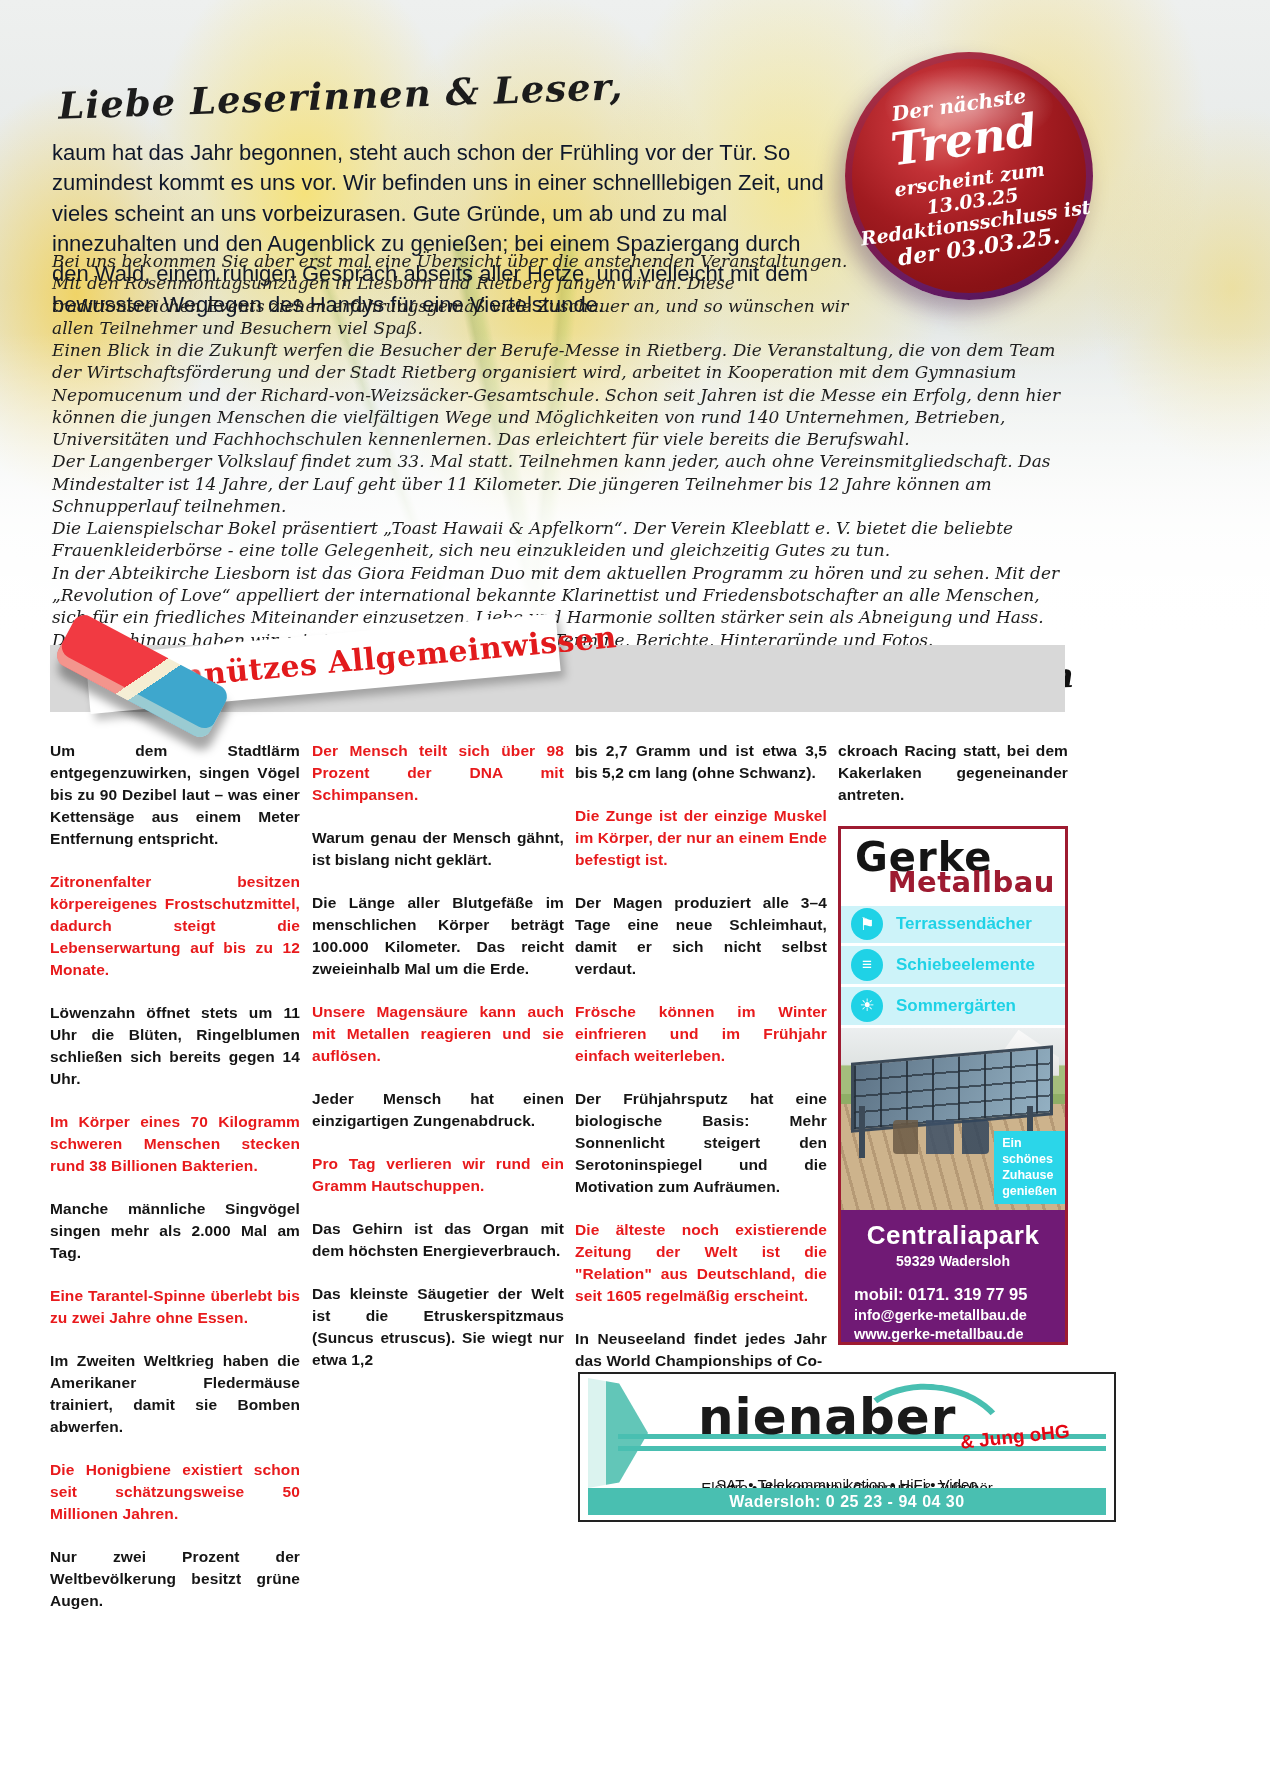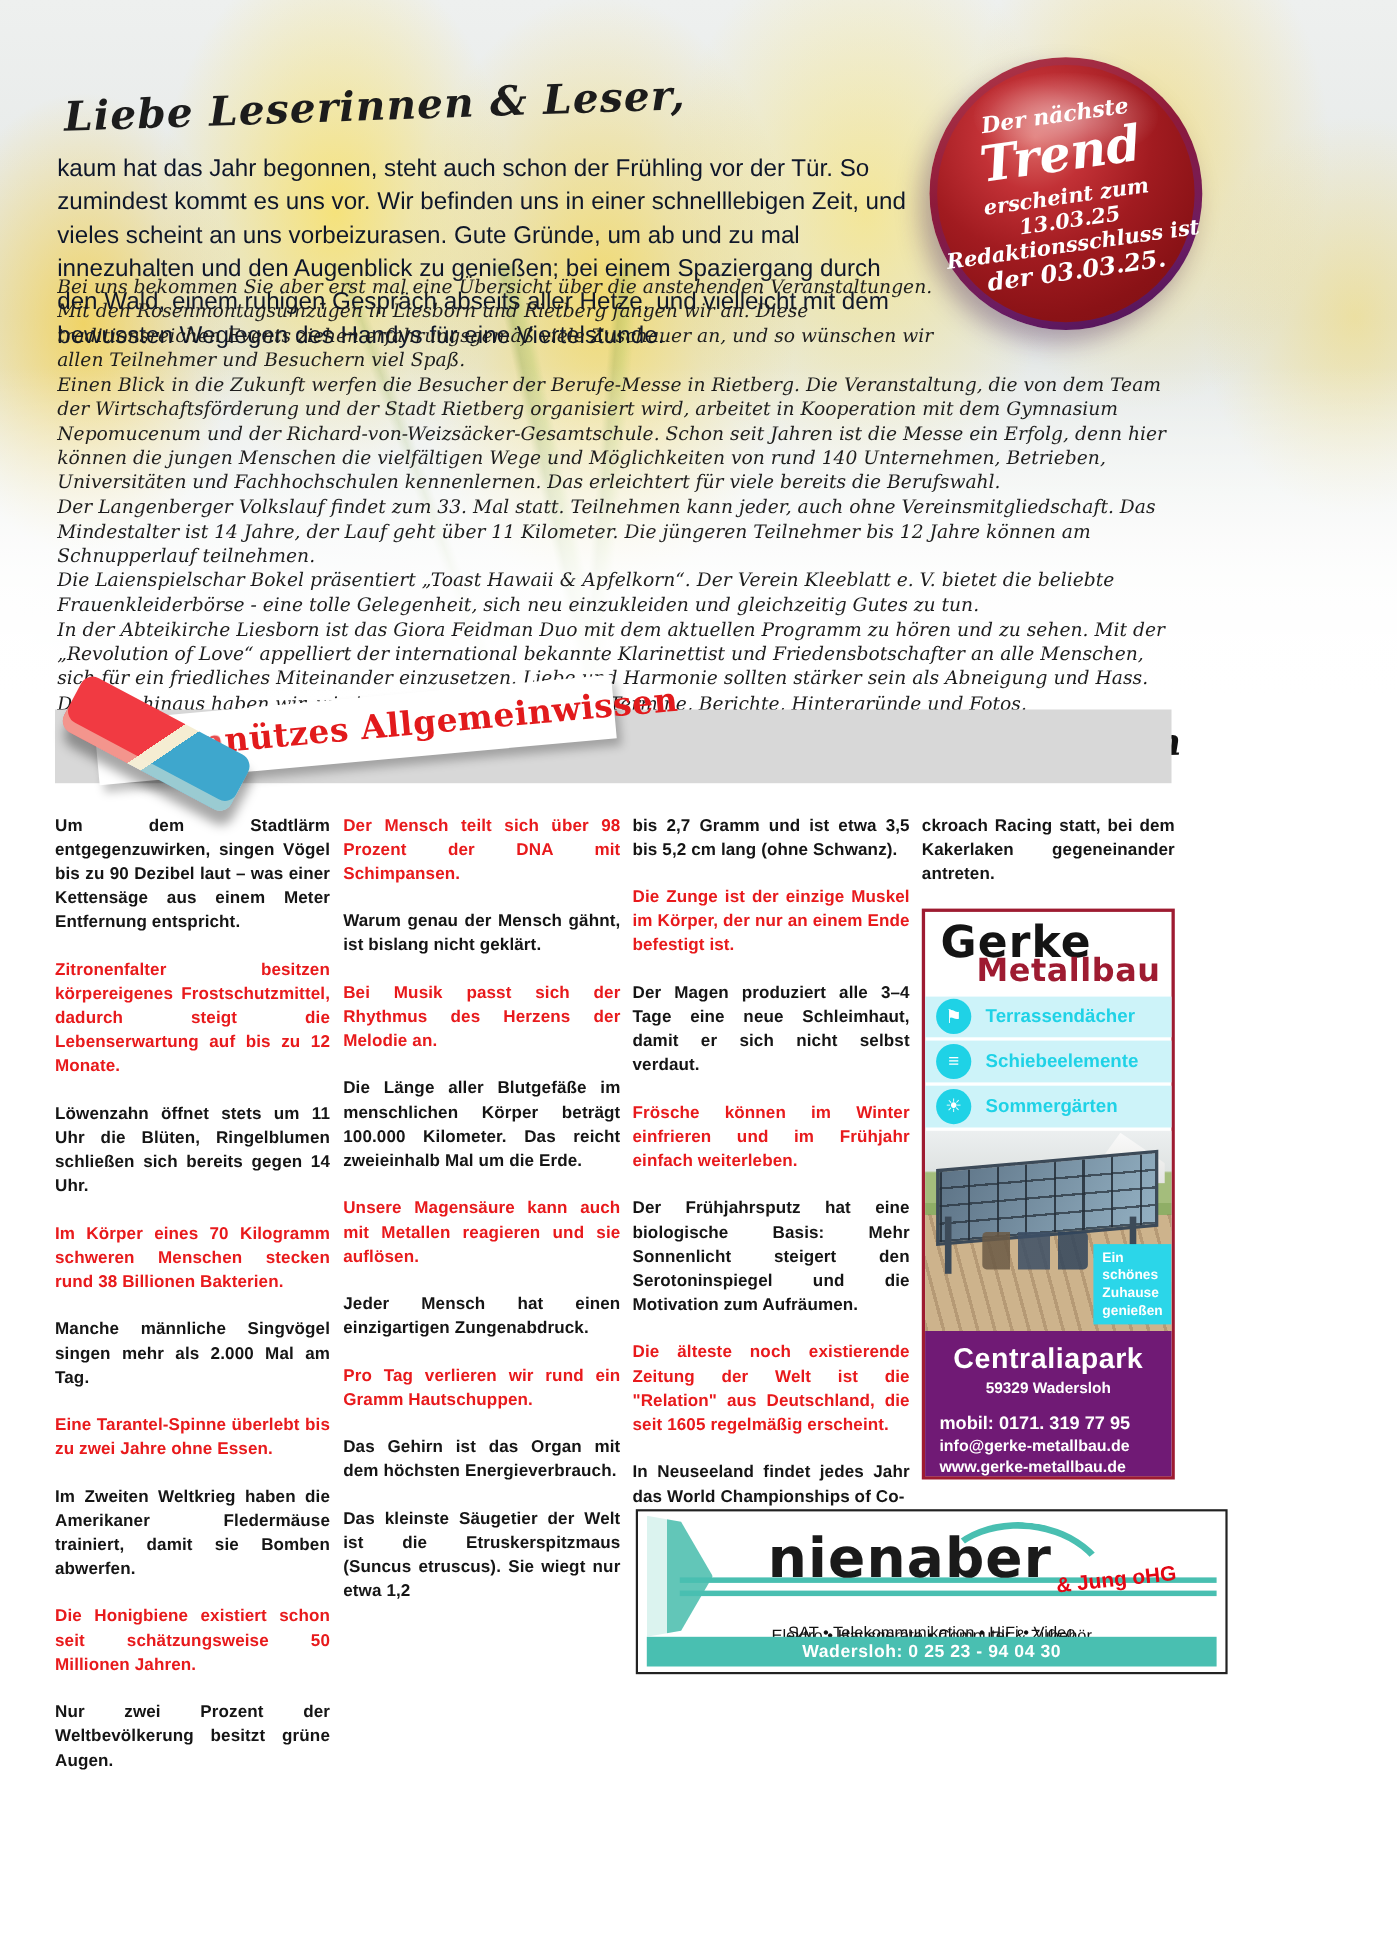--- a/index.html
+++ b/index.html
@@ -184,21 +184,20 @@
     <p class="fact red">Im Körper eines 70 Kilogramm schweren Menschen stecken rund 38 Billionen Bakterien.</p>
     <p class="fact black">Manche männliche Singvögel singen mehr als 2.000 Mal am Tag.</p>
     <p class="fact red">Eine Tarantel-Spinne überlebt bis zu zwei Jahre ohne Essen.</p>
     <p class="fact black">Im Zweiten Weltkrieg haben die Amerikaner Fledermäuse trainiert, damit sie Bomben abwerfen.</p>
     <p class="fact red">Die Honigbiene existiert schon seit schätzungsweise 50 Millionen Jahren.</p>
     <p class="fact black">Nur zwei Prozent der Weltbevölkerung besitzt grüne Augen.</p>
   </div>
   <div class="col col2">
     <p class="fact red">Der Mensch teilt sich über 98 Prozent der DNA mit Schimpansen.</p>
     <p class="fact black">Warum genau der Mensch gähnt, ist bislang nicht geklärt.</p>
-    <p class="fact red">Bei Musik passt sich der Rhythmus des Herzens der Melodie an.</p>
     <p class="fact black">Die Länge aller Blutgefäße im menschlichen Körper beträgt 100.000 Kilometer. Das reicht zweieinhalb Mal um die Erde.</p>
     <p class="fact red">Unsere Magensäure kann auch mit Metallen reagieren und sie auflösen.</p>
     <p class="fact black">Jeder Mensch hat einen einzigartigen Zungenabdruck.</p>
     <p class="fact red">Pro Tag verlieren wir rund ein Gramm Hautschuppen.</p>
     <p class="fact black">Das Gehirn ist das Organ mit dem höchsten Energieverbrauch.</p>
     <p class="fact black">Das kleinste Säugetier der Welt ist die Etruskerspitzmaus (Suncus etruscus). Sie wiegt nur etwa 1,2</p>
   </div>
   <div class="col col3">
     <p class="fact black">bis 2,7 Gramm und ist etwa 3,5 bis 5,2 cm lang (ohne Schwanz).</p>
     <p class="fact red">Die Zunge ist der einzige Muskel im Körper, der nur an einem Ende befestigt ist.</p>

